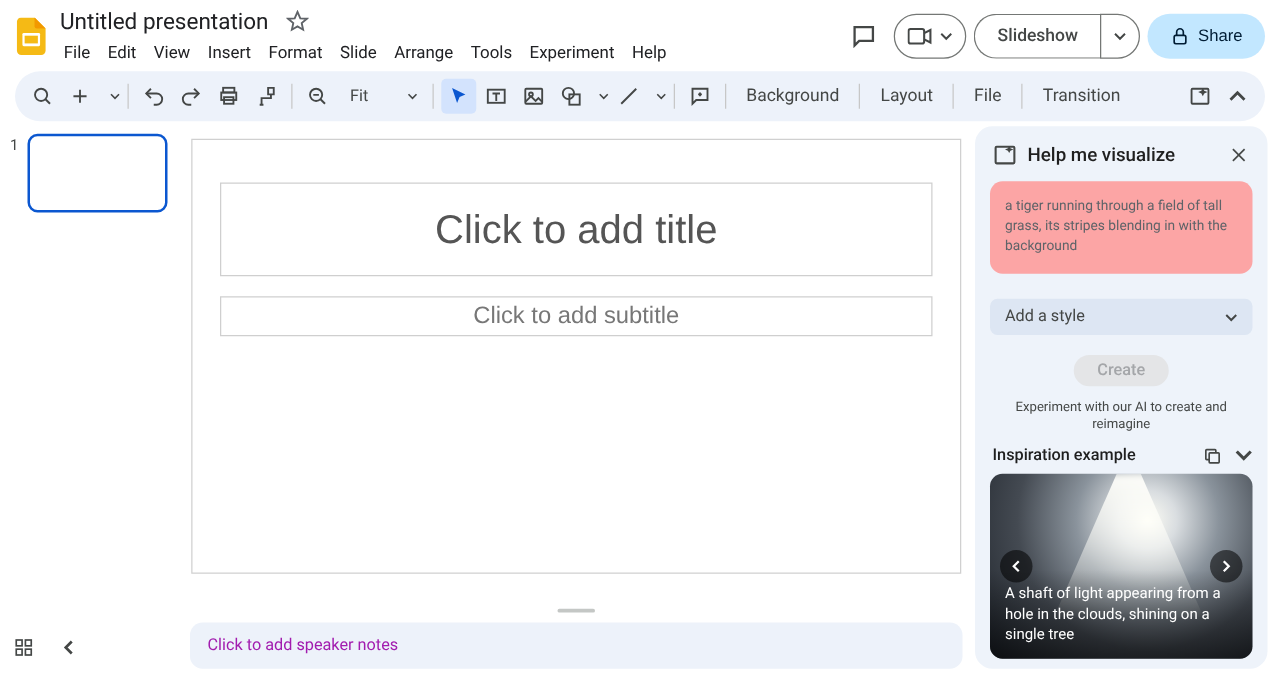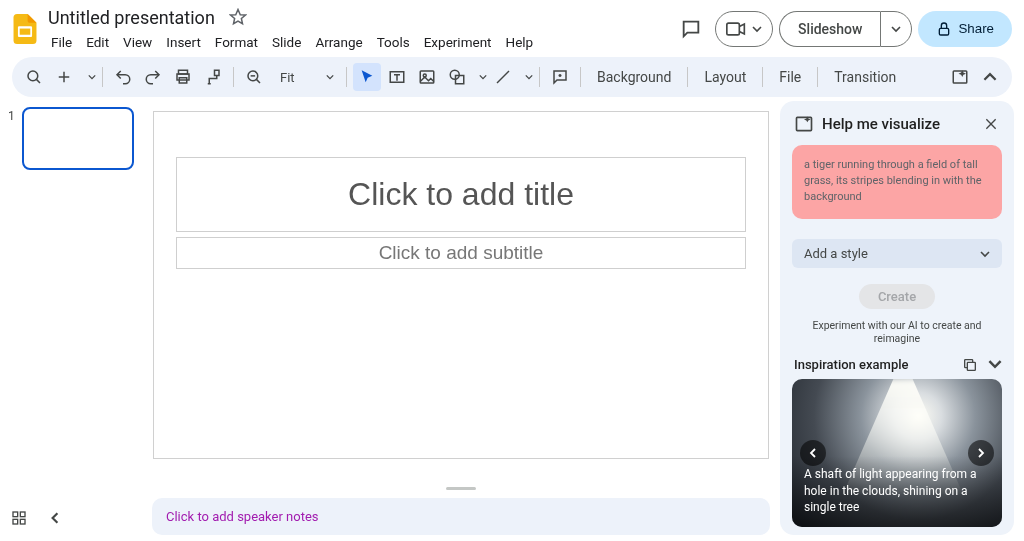--- a/index.html
+++ b/index.html
@@ -39,21 +39,21 @@
   
   .body { flex:1; display:flex; min-height:0; }
   .filmstrip { width:142px; padding:10px 8px; display:flex; flex-direction:column; gap:8px; }
   .thumb-row { display:flex; gap:6px; }
   .thumb-num { font-size:12px; color:#444746; padding-top:2px; width:8px; }
   .thumb { width:112px; height:63px; border:2px solid #0b57d0; border-radius:8px; background:#fff; }
 
   .canvas-area { flex:1; display:flex; flex-direction:column; min-width:0; }
   .canvas-scroll { flex:1; display:flex; align-items:flex-start; justify-content:center; padding:15px 10px 0 10px; overflow:hidden; }
   .slide { width:614px; height:346px; background:#fff; box-shadow:0 0 0 1px #d0d0d0; position:relative; }
-  .ph-title { position:absolute; left:22px; right:22px; top:45px; height:75px; border:1px solid #cfcfcf; display:flex; align-items:center; justify-content:center; font-size:32px; color:#555; font-family: Arial, sans-serif; }
+  .ph-title { position:absolute; left:22px; right:22px; top:34px; height:75px; border:1px solid #cfcfcf; display:flex; align-items:center; justify-content:center; font-size:32px; color:#555; font-family: Arial, sans-serif; }
   .ph-sub { position:absolute; left:22px; right:22px; top:125px; height:32px; border:1px solid #cfcfcf; display:flex; align-items:center; justify-content:center; font-size:19px; color:#777; font-family: Arial, sans-serif; }
   .drag-handle { width:30px; height:3px; background:#c4c7c5; border-radius:2px; margin:8px auto; cursor:ns-resize; }
   .notes-bar { margin:0 10px 6px 10px; background:#edf2fa; border-radius:10px; padding:11px 14px; font-size:13px; color:#a21caf; }
 
   .bottom-left { position:absolute; left:8px; bottom:12px; display:flex; gap:14px; align-items:center; }
   .grid-btn, .nav-btn { width:22px; height:22px; display:flex; align-items:center; justify-content:center; cursor:pointer; color:#444746; }
 
   
   .sidepanel { width:234px; background:#eef3fa; border-radius:14px; margin:4px 10px 6px 0; display:flex; flex-direction:column; overflow:hidden; }
   .sp-header { display:flex; align-items:center; gap:8px; padding:12px 12px 10px 14px; }

